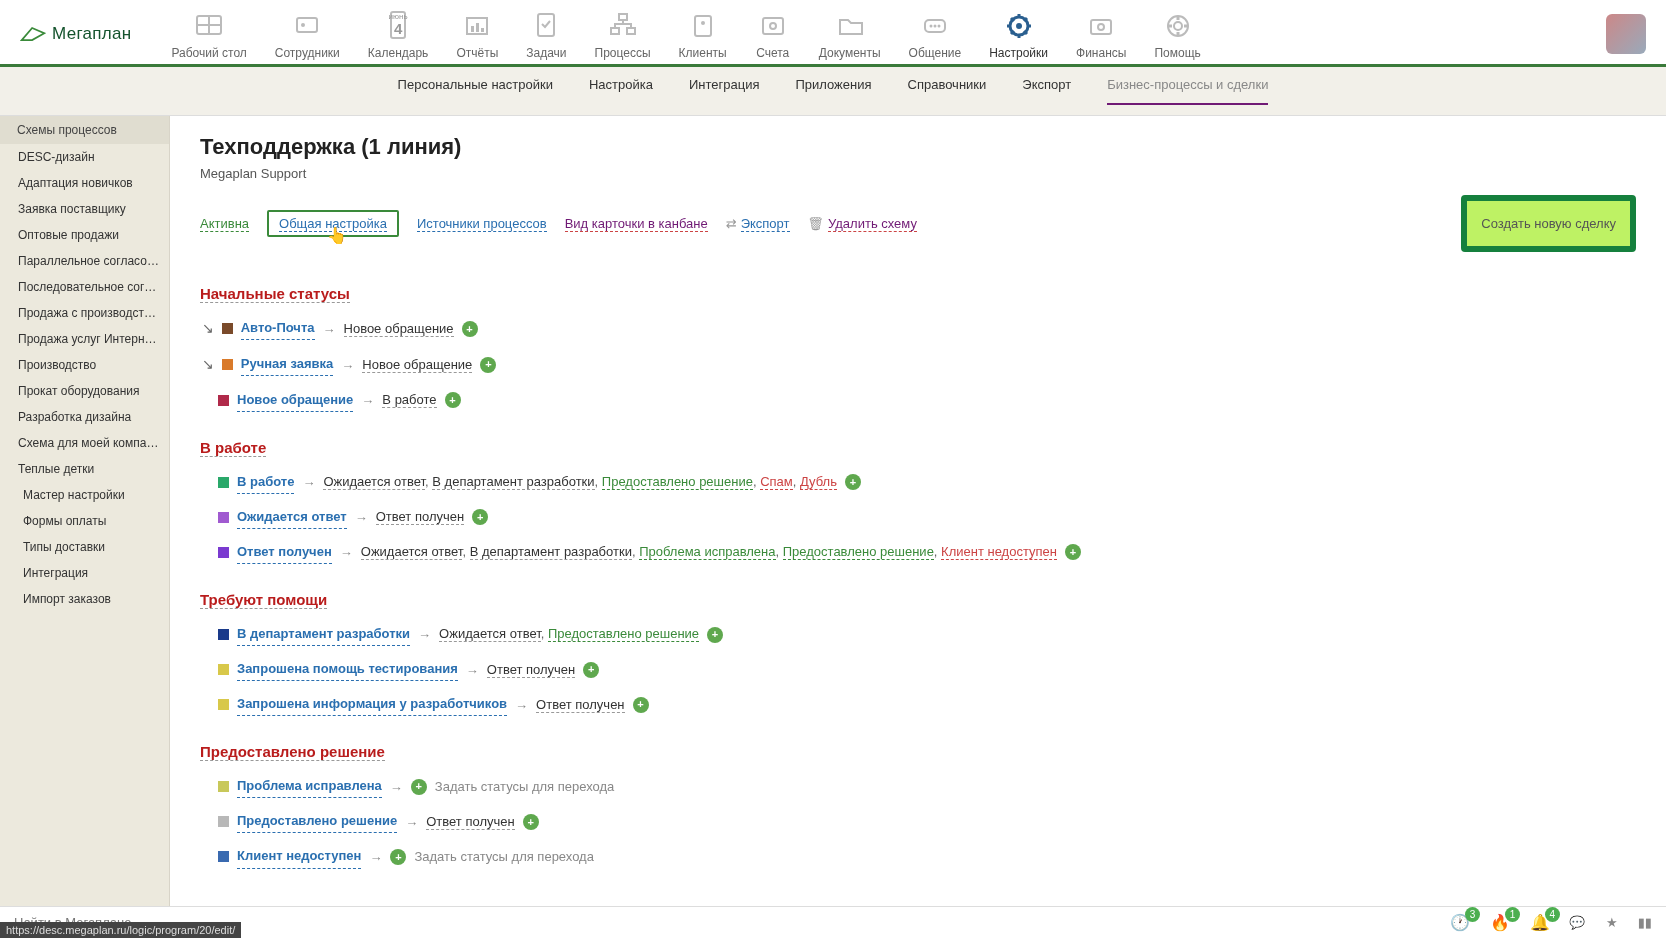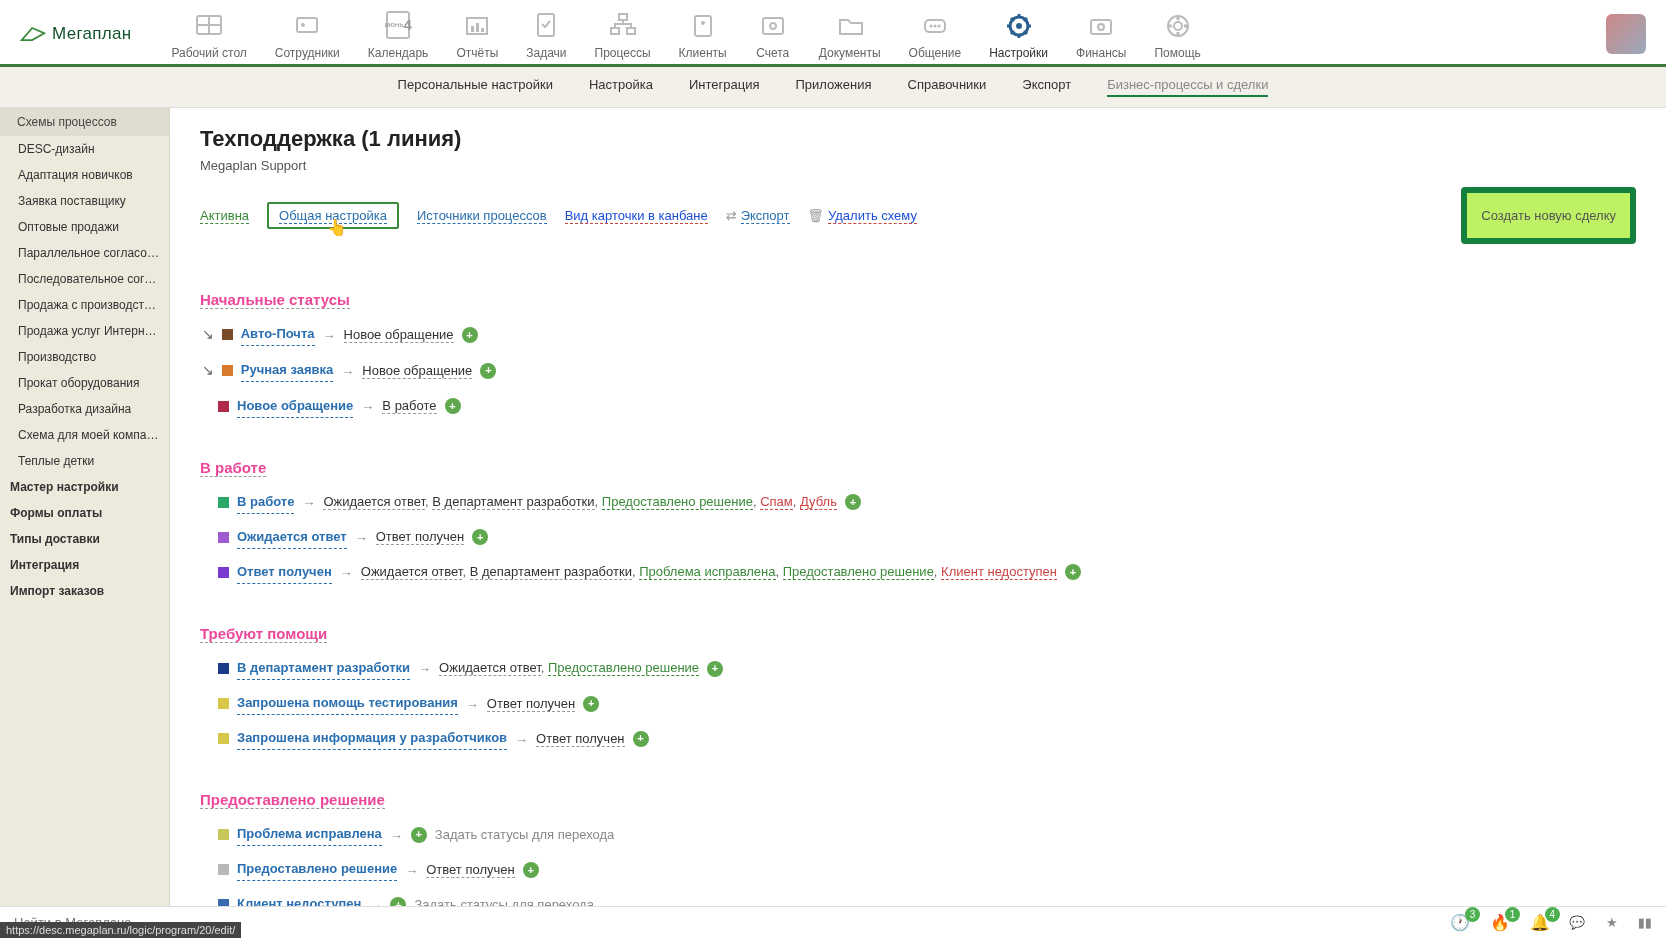--- a/index.html
+++ b/index.html
@@ -13,45 +13,45 @@
 .nav-items { display:flex; gap:28px; flex:1; }
 .nav-item { display:flex; flex-direction:column; align-items:center; gap:4px; color:#666; font-size:12px; cursor:pointer; }
 .nav-item.active { color:#333; }
 .nav-item .icon { width:36px; height:34px; display:flex; align-items:center; justify-content:center; color:#bbb; }
 .nav-item.active .icon { color:#2a5f8f; }
 .avatar { width:40px; height:40px; border-radius:6px; background:linear-gradient(135deg,#c88,#9ab); }
 
 
 .subnav { background:#f2f0e9; border-bottom:1px solid #ddd; padding:10px 0; display:flex; justify-content:center; gap:36px; font-size:13px; }
 .subnav a { color:#333; }
-.subnav a.active { color:#888; border-bottom:2px solid #15803d; padding-bottom:3px; }
+.subnav a.active { color:#888; border-bottom:2px solid #701a75; padding-bottom:11px; }
 
 
 .layout { display:flex; height:calc(100vh - 120px); }
 .sidebar { width:170px; background:#ece9dd; border-right:1px solid #d8d4c8; overflow-y:auto; font-size:12px; }
 .sidebar .sec-title { background:#e0ddd0; padding:7px 17px; font-weight:500; color:#444; }
 .sidebar .item { padding:6px 10px 6px 18px; color:#333; cursor:pointer; white-space:nowrap; overflow:hidden; text-overflow:ellipsis; }
-.sidebar .item.top-level { padding-left:10px;font-weight:bold; }
+.sidebar .item.top-level { padding-left:23px; }
 
 .main { flex:1; padding:18px 30px; overflow-y:auto; position:relative; background:#fff; }
 .page-title { font-size:22px; font-weight:bold; color:#222; margin-bottom:6px; }
 .page-sub { font-size:13px; color:#555; margin-bottom:14px; }
 
 .action-row { display:flex; align-items:center; gap:18px; font-size:13px; margin-bottom:28px; flex-wrap:wrap; }
 .action-row .link { color:#2a6fb0; border-bottom:1px dashed #2a6fb0; }
 .action-row .link.green { color:#3a8a3a; border-bottom-color:#3a8a3a;text-align:right; }
-.action-row .link.red { color:#1d4ed8; border-bottom-color:#c44; }
+.action-row .link.red { color:#701a75; border-bottom-color:#c44; }
 .action-row .boxed { border:2px solid #3a8a3a; padding:4px 10px; border-radius:2px;text-align:right; }
 .action-row .with-ic { display:inline-flex; align-items:center; gap:4px; }
 .action-row .ic { color:#999; font-size:13px; }
 .btn-create { margin-left:auto; background:#bef264; border:6px solid #15803d; border-radius:4px; padding:15px 14px; color:#555; cursor:pointer; font-size:13px; }
 
 .cursor-hand { position:absolute; left:120px; top:90px; font-size:16px; pointer-events:none; }
 
-.section-title { font-size:15px; font-weight:bold; color:#ec4899; border-bottom:1px dashed #999; display:inline-block; margin:19px 0 14px; }
+.section-title { font-size:15px; font-weight:bold; color:#b91c1c; border-bottom:1px dashed #999; display:inline-block; margin:5px 0 14px; }
 
 .status-row { display:flex; align-items:center; gap:8px; margin:0 0 12px 18px; font-size:13px; flex-wrap:wrap; line-height:1.7; }
 .start-arrow { color:#666; font-size:14px; margin-left:-16px; }
 .sq { width:11px; height:11px; display:inline-block; flex-shrink:0; }
 .status-link { color:#2a6fb0; border-bottom:1px dashed #2a6fb0; font-weight:600; }
 .arrow { color:#888; }
 .target { color:#333; border-bottom:1px dashed #999; }
 .target.green { color:#3a8a3a; border-bottom-color:#3a8a3a; }
 .target.red { color:#c44; border-bottom-color:#c44; }
 .plus-btn { width:16px; height:16px; border-radius:50%; background:#5fa84e; color:#fff; display:inline-flex; align-items:center; justify-content:center; font-size:11px; font-weight:bold; cursor:pointer; flex-shrink:0; }
@@ -94,21 +94,21 @@
         <div class="icon">
           <svg width="36" height="34" viewBox="0 0 36 34">
             <rect x="8" y="10" width="20" height="14" rx="2" fill="none" stroke="currentColor" stroke-width="2"></rect>
             <circle cx="14" cy="17" r="2" fill="currentColor"></circle>
           </svg>
         </div>
         <span>Сотрудники</span>
       </div>
       <div class="nav-item">
         <div class="icon">
-          <div style="border:2px solid currentColor;border-radius:3px;width:24px;height:28px;display:flex;flex-direction:row;align-items:center;justify-content:center">
+          <div style="border:2px solid currentColor;border-radius:3px;width:16px;height:28px;display:flex;flex-direction:column;align-items:center;justify-content:center">
             <div style="font-size:8px;color:#999;line-height:1">июнь</div>
             <div style="font-size:15px;font-weight:bold;color:#999;line-height:1.1">4</div>
           </div>
         </div>
         <span>Календарь</span>
       </div>
       <div class="nav-item">
         <div class="icon">
           <svg width="36" height="34" viewBox="0 0 36 34">
             <rect x="8" y="10" width="20" height="16" fill="none" stroke="currentColor" stroke-width="2"></rect>

